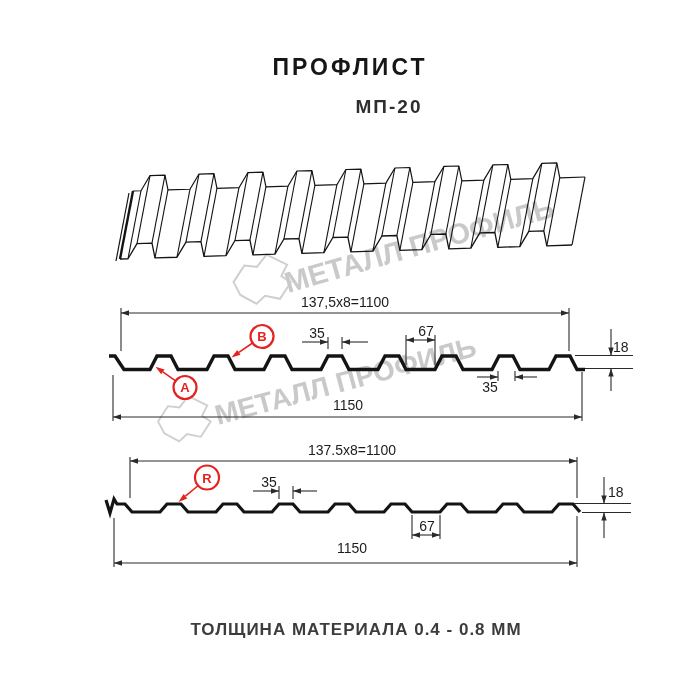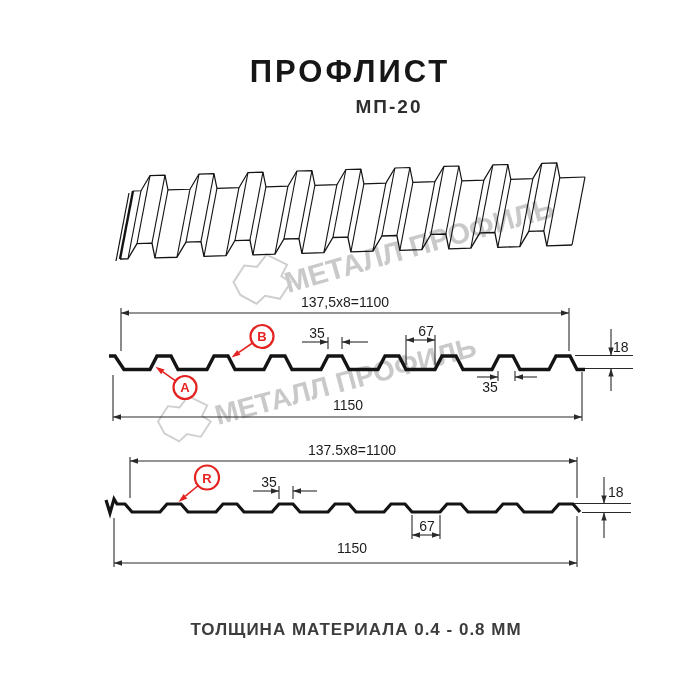--- a/index.html
+++ b/index.html
@@ -1,19 +1,19 @@
 <!DOCTYPE html>
 <html><head>
 <meta charset="utf-8">
 <style>
   html,body{margin:0;padding:0;background:#fff;}
   #stage{position:relative;width:700px;height:700px;background:#fff;overflow:hidden;
          font-family:"Liberation Sans",sans-serif;}
   #title{position:absolute;top:54px;left:0;width:700px;text-align:center;
-         font-size:31px;font-weight:800;letter-spacing:3px;color:#161616;}
+         font-size:23px;font-weight:800;letter-spacing:3px;color:#161616;}
   #subtitle{position:absolute;top:96px;left:0;width:700px;text-align:center;
          font-size:19px;font-weight:700;letter-spacing:2px;color:#2e2e2e;padding-left:39px;}
   #footer{position:absolute;top:620px;left:6px;width:700px;text-align:center;
          font-size:17px;font-weight:700;letter-spacing:1px;color:#3c3c3c;}
   svg{position:absolute;top:0;left:0;}
   .dimtxt{font-family:"Liberation Sans",sans-serif;font-size:14px;fill:#1c1c1c;}
   .marker{font-family:"Liberation Sans",sans-serif;font-size:13px;font-weight:700;fill:#e42320;}
   .wmtxt{font-family:"Liberation Sans",sans-serif;font-weight:700;fill:#c9c9c9;}
 </style>
 </head>

